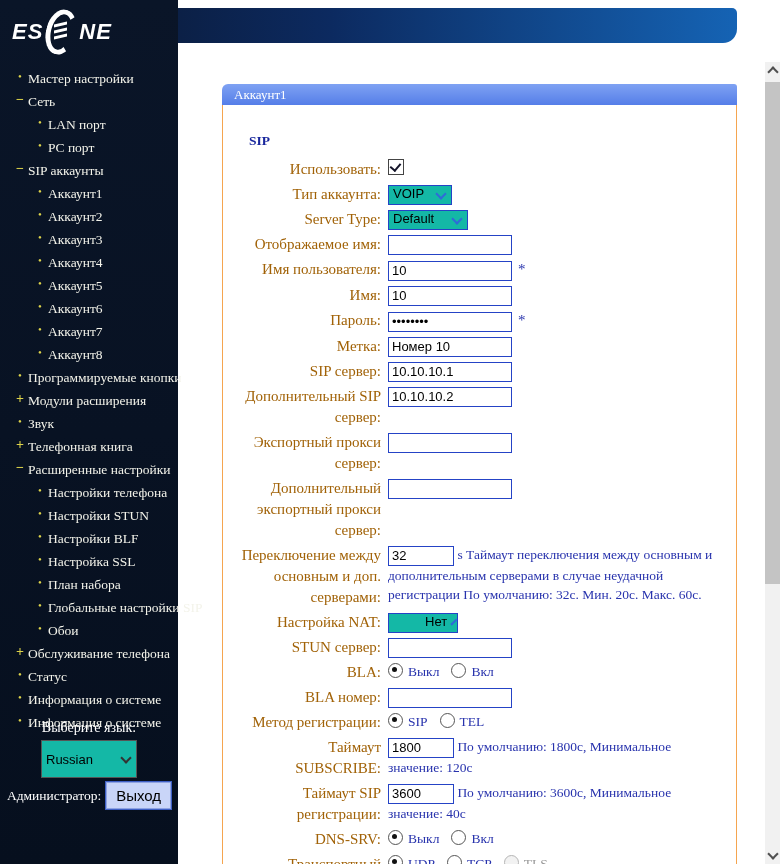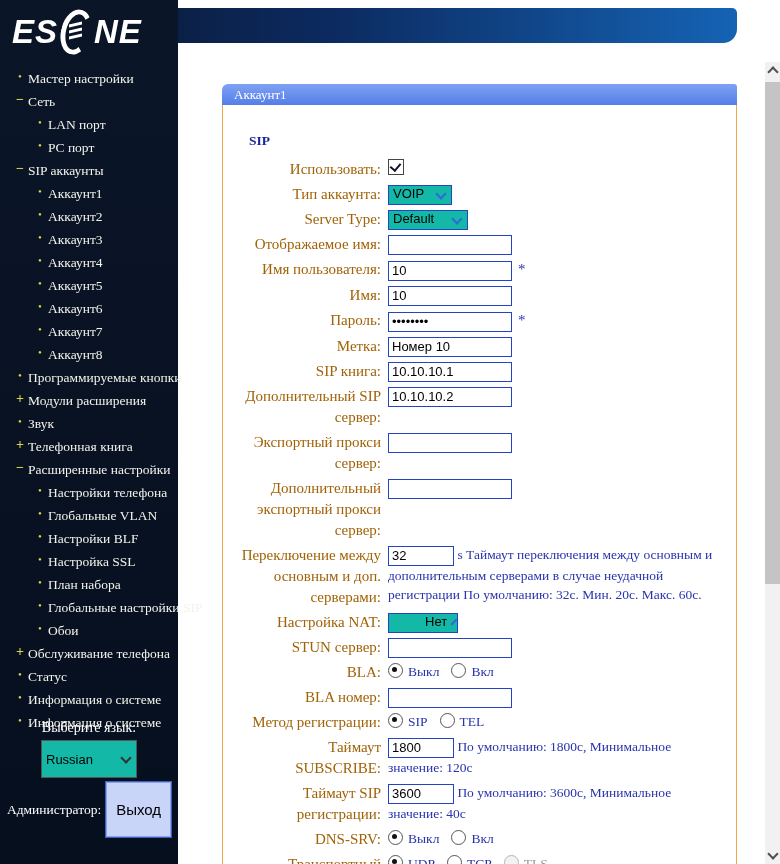--- a/index.html
+++ b/index.html
@@ -8,38 +8,38 @@
 
   
   .banner{position:absolute;left:0;top:8px;width:737px;height:35px;z-index:1;
           background:linear-gradient(to right,#0a1428 0%,#0c2a60 45%,#1563b4 100%);
           border-radius:0 5px 14px 0;}
 
   
   .sidebar{position:absolute;left:0;top:0;width:178px;height:864px;z-index:2;
            background:linear-gradient(to bottom,#0a1528,#060f1e);}
   .logo{position:absolute;left:12px;top:8px;height:48px;display:flex;align-items:center;color:#fff;
-        font-family:"Liberation Sans",sans-serif;font-style:italic;font-weight:bold;font-size:33px;letter-spacing:1px;}
+        font-family:"Liberation Sans",sans-serif;font-style:italic;font-weight:bold;font-size:22px;letter-spacing:1px;}
   .logo-c{position:relative;width:30px;height:46px;margin:0 3px;}
   .logo-c::before{content:"";position:absolute;inset:0;border:5px solid #fff;border-radius:50%;
                   border-right-color:transparent;transform:rotate(14deg);box-sizing:border-box;}
   .logo-c::after{content:"";position:absolute;left:8px;top:14px;width:13px;height:3px;background:#fff;
                  box-shadow:0 6px 0 0 #fff,0 12px 0 0 #fff;transform:skewY(-12deg);}
   .menu{position:absolute;top:66px;left:0;width:178px;}
   .menu-item{line-height:21px;font-size:13.5px;color:#f3f3ea;cursor:pointer;white-space:nowrap;margin-left:8px;}
   .lvl1{padding-left:7px;}
   .lvl2{padding-left:27px;}
   .marker{color:#ddd34a;display:inline-block;width:10px;margin-right:3px;text-align:center;}
   .m-dot{font-size:11px;vertical-align:3px;}
   .m-plus,.m-minus{font-weight:bold;font-size:14px;vertical-align:2px;}
 
   .langbox{position:absolute;top:720px;left:0;width:178px;text-align:center;color:#fff;font-size:14px;}
   .lang-row{margin-top:4px;display:flex;align-items:center;justify-content:center;gap:5px;}
   .btn-logout{font-family:"Liberation Sans",sans-serif;font-size:15px;background:#c9d5f8;
-              border:1px solid #8fa3e2;outline:1px solid #3e5fc4;padding:18px 9px;color:#000;cursor:pointer;}
+              border:1px solid #8fa3e2;outline:1px solid #3e5fc4;padding:4px 9px;color:#000;cursor:pointer;}
 
   
   .sel{display:inline-flex;align-items:center;justify-content:space-between;border:1px solid #2543c6;
        height:20px;background:#14b8a6;box-sizing:border-box;padding-left:4px;
        font-family:"Liberation Sans",sans-serif;font-size:13px;color:#000;vertical-align:middle;cursor:pointer;}
   .sel .chev{width:6px;height:6px;border-right:2px solid #2f6bd8;border-bottom:2px solid #2f6bd8;
              transform:rotate(45deg);margin:0 6px 2px 6px;}
   .sel.plain{border-color:#555;height:38px;}
   .sel.plain .chev{border-color:#333;}
 
@@ -105,21 +105,21 @@
       <div class="menu-item lvl2"><span class="marker m-dot">•</span><span class="menu-label">Аккаунт5</span></div>
       <div class="menu-item lvl2"><span class="marker m-dot">•</span><span class="menu-label">Аккаунт6</span></div>
       <div class="menu-item lvl2"><span class="marker m-dot">•</span><span class="menu-label">Аккаунт7</span></div>
       <div class="menu-item lvl2"><span class="marker m-dot">•</span><span class="menu-label">Аккаунт8</span></div>
       <div class="menu-item lvl1"><span class="marker m-dot">•</span><span class="menu-label">Программируемые кнопки</span></div>
       <div class="menu-item lvl1"><span class="marker m-plus">+</span><span class="menu-label">Модули расширения</span></div>
       <div class="menu-item lvl1"><span class="marker m-dot">•</span><span class="menu-label">Звук</span></div>
       <div class="menu-item lvl1"><span class="marker m-plus">+</span><span class="menu-label">Телефонная книга</span></div>
       <div class="menu-item lvl1"><span class="marker m-minus">−</span><span class="menu-label">Расширенные настройки</span></div>
       <div class="menu-item lvl2"><span class="marker m-dot">•</span><span class="menu-label">Настройки телефона</span></div>
-      <div class="menu-item lvl2"><span class="marker m-dot">•</span><span class="menu-label">Глобальные VLAN</span></div>
+      <div class="menu-item lvl2"><span class="marker m-dot">•</span><span class="menu-label">Настройки STUN</span></div>
       <div class="menu-item lvl2"><span class="marker m-dot">•</span><span class="menu-label">Настройки BLF</span></div>
       <div class="menu-item lvl2"><span class="marker m-dot">•</span><span class="menu-label">Настройка SSL</span></div>
       <div class="menu-item lvl2"><span class="marker m-dot">•</span><span class="menu-label">План набора</span></div>
       <div class="menu-item lvl2"><span class="marker m-dot">•</span><span class="menu-label">Глобальные настройки SIP</span></div>
       <div class="menu-item lvl2"><span class="marker m-dot">•</span><span class="menu-label">Обои</span></div>
       <div class="menu-item lvl1"><span class="marker m-plus">+</span><span class="menu-label">Обслуживание телефона</span></div>
       <div class="menu-item lvl1"><span class="marker m-dot">•</span><span class="menu-label">Статус</span></div>
       <div class="menu-item lvl1"><span class="marker m-dot">•</span><span class="menu-label">Информация о системе</span></div>
       <div class="menu-item lvl1"><span class="marker m-dot">•</span><span class="menu-label">Информация о системе</span></div>
     </div>
@@ -175,21 +175,21 @@
       </div>
       <div class="row">
         <div class="row-label">Пароль:</div>
         <div class="row-control"><input class="tin" type="text" value="••••••••" style=""><span class="star">*</span></div>
       </div>
       <div class="row">
         <div class="row-label">Метка:</div>
         <div class="row-control"><input class="tin" type="text" value="Номер 10" style=""></div>
       </div>
       <div class="row">
-        <div class="row-label">SIP книга:</div>
+        <div class="row-label">SIP сервер:</div>
         <div class="row-control"><input class="tin" type="text" value="10.10.10.1" style=""></div>
       </div>
       <div class="row">
         <div class="row-label">Дополнительный SIP сервер:</div>
         <div class="row-control"><input class="tin" type="text" value="10.10.10.2" style=""></div>
       </div>
       <div class="row">
         <div class="row-label">Экспортный прокси сервер:</div>
         <div class="row-control"><input class="tin" type="text" style=""></div>
       </div>

